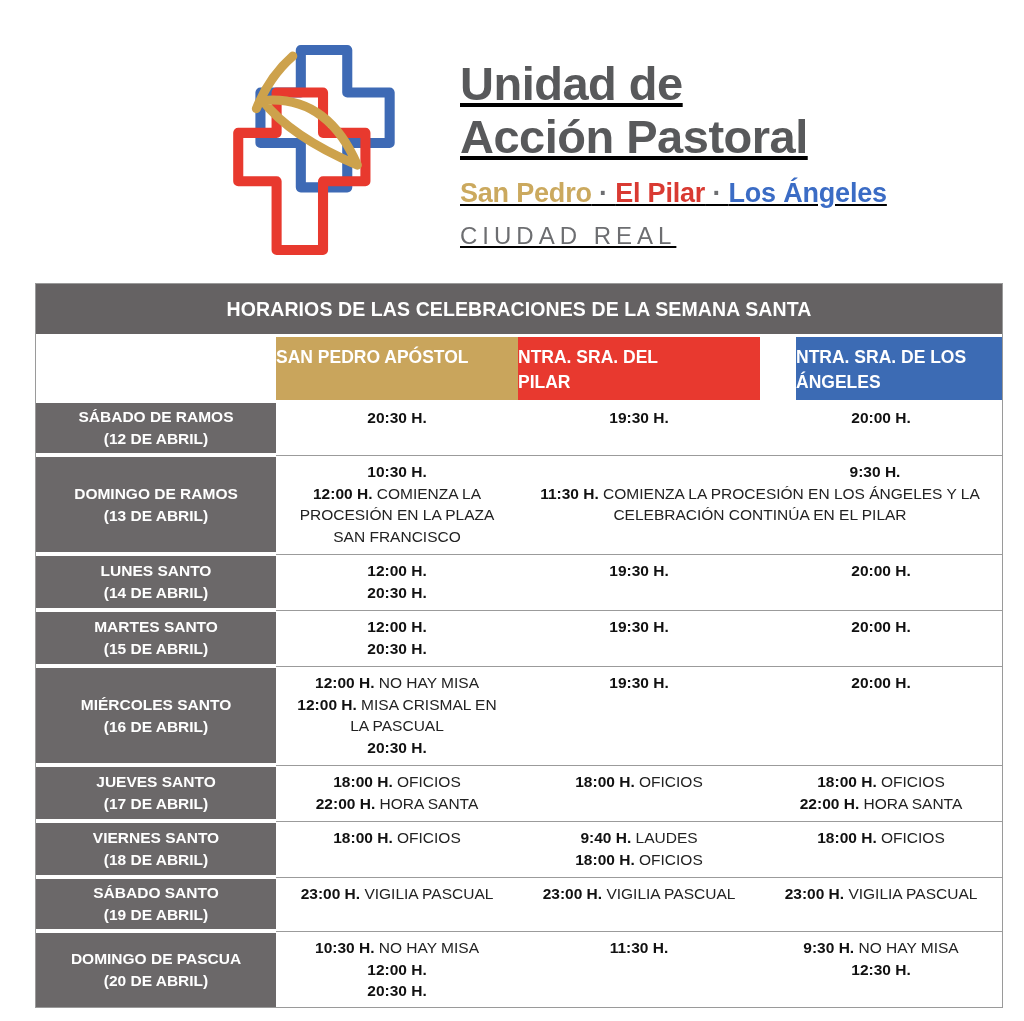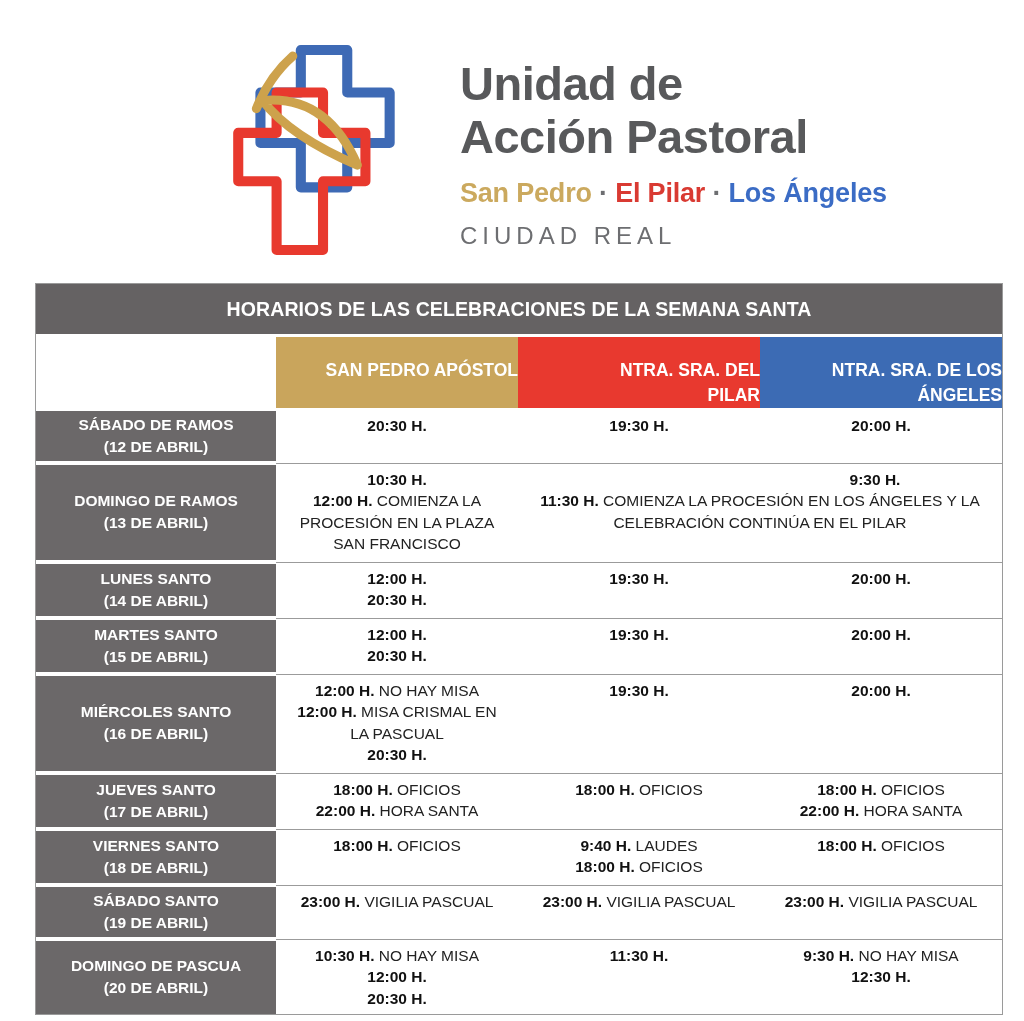--- a/index.html
+++ b/index.html
@@ -2,21 +2,21 @@
 <html style="--gold: #C9A55C; --red: #E8392F; --blue: #3C6BB4; --dark-gray: #656263; --label-gray: #6B6869; --title-text: #58595B; --city-gray: #6D6E71; --subtitle-gold: #CBA95E; --subtitle-red: #D93A32; --subtitle-blue: #3B6CC5; --logo-gold: #CDA24C; --logo-red: #E8392E; --logo-blue: #3E6AB5; --line-gray: #9B9B9B;"><head>
 <meta charset="utf-8">
 <style>
   html,body{margin:0;padding:0;}
   body{
     width:1024px;height:1021px;overflow:hidden;background:#fff;
     font-family:"Liberation Sans",sans-serif;
     -webkit-font-smoothing:antialiased;
   }
   
-  .brand{display:flex;gap:46px;padding:44px 0 0 226px;}
+  .brand{display:flex;gap:46px;padding:44px 0 0 226px;text-decoration:underline;}
   .logo{width:188px;height:214px;flex:0 0 auto;}
   .brand-text{padding-top:14px;}
   .brand-title{
     font-size:47px;font-weight:700;line-height:1.12;letter-spacing:-0.5px;
     color:var(--title-text,#58595B);
   }
   .brand-parishes{margin-top:15px;font-size:27px;font-weight:700;letter-spacing:-0.2px;}
   .p-subtitle-gold{color:var(--subtitle-gold,#CBA95E);}
   .p-subtitle-red{color:var(--subtitle-red,#D93A32);}
   .p-subtitle-blue{color:var(--subtitle-blue,#3B6CC5);}
@@ -32,21 +32,21 @@
   }
   .tbl-title{
     background:var(--dark-gray,#656263);color:#fff;font-weight:700;
     font-size:19.5px;text-align:center;line-height:24px;padding:13px 0;
     margin-bottom:3px;letter-spacing:0.1px;
   }
   .tbl-head,.trow{display:grid;grid-template-columns:240px 1fr 1fr 1fr;}
   .tbl-head{margin-bottom:3px;}
   .hcell{
     min-height:63px;box-sizing:border-box;color:#fff;font-weight:700;
-    font-size:17.5px;line-height:1.42;text-align:right;padding-top:21px;
+    font-size:17.5px;line-height:1.42;text-align:left;padding-top:8px;
   }
   .hcell.blank{background:#fff;}
   .trow{position:relative;margin-bottom:4px;min-height:48px;}
   .trow:last-child{margin-bottom:0;}
   .trow::after{
     content:"";position:absolute;left:240px;right:0;bottom:-3px;height:1px;
     background:var(--line-gray,#9B9B9B);
   }
   .trow:last-child::after{display:none;}
   .cell.label{
@@ -87,21 +87,21 @@
       <div class="brand-city">CIUDAD REAL</div>
     </div>
   </header>
 
   <section class="schedule">
     <div class="tbl-title">HORARIOS DE LAS CELEBRACIONES DE LA SEMANA SANTA</div>
     <div class="tbl-head">
       <div class="hcell blank"></div>
       <div class="hcell" style="background: var(--gold);">SAN PEDRO APÓSTOL</div>
       <div class="hcell" style="background: var(--red);">NTRA. SRA. DEL<br>PILAR</div>
-      <div class="hcell" style="background: var(--blue);">NTRA. SRA. DE LOS<br>ÁNGELES</div>
+      <div class="hcell" style="background: var(--blue); margin-left: 36px;">NTRA. SRA. DE LOS<br>ÁNGELES</div>
     </div>
     <div id="rows">
         <div class="trow">
           <div class="cell label">
             <div>SÁBADO DE RAMOS</div>
             <div>(12 DE ABRIL)</div>
           </div>
           <div class="cell data">
             <div class="line"><span class="b">20:30 H.</span></div>
           </div>

